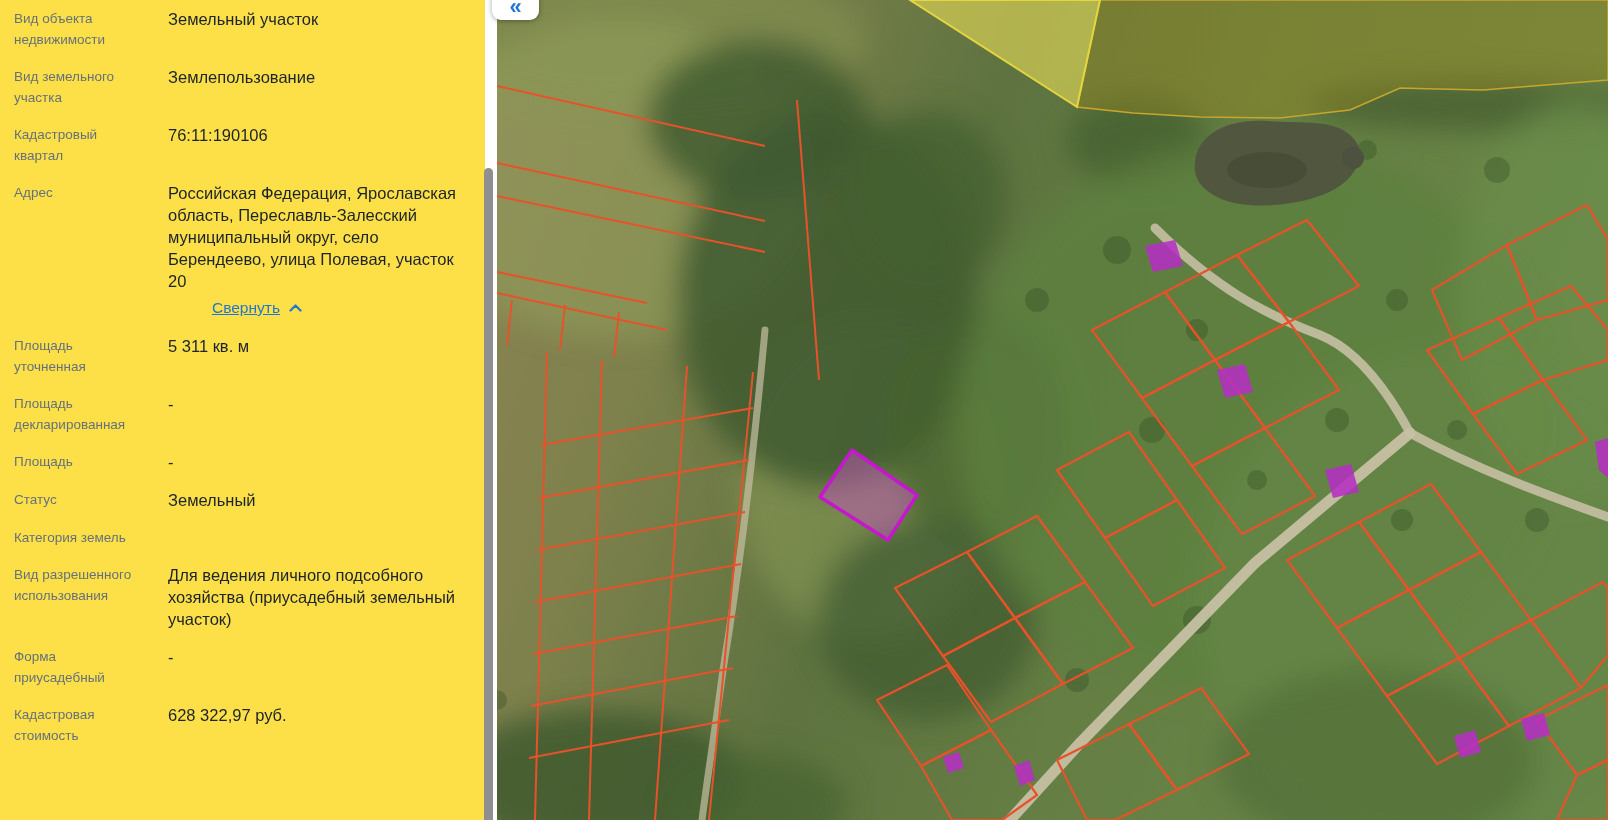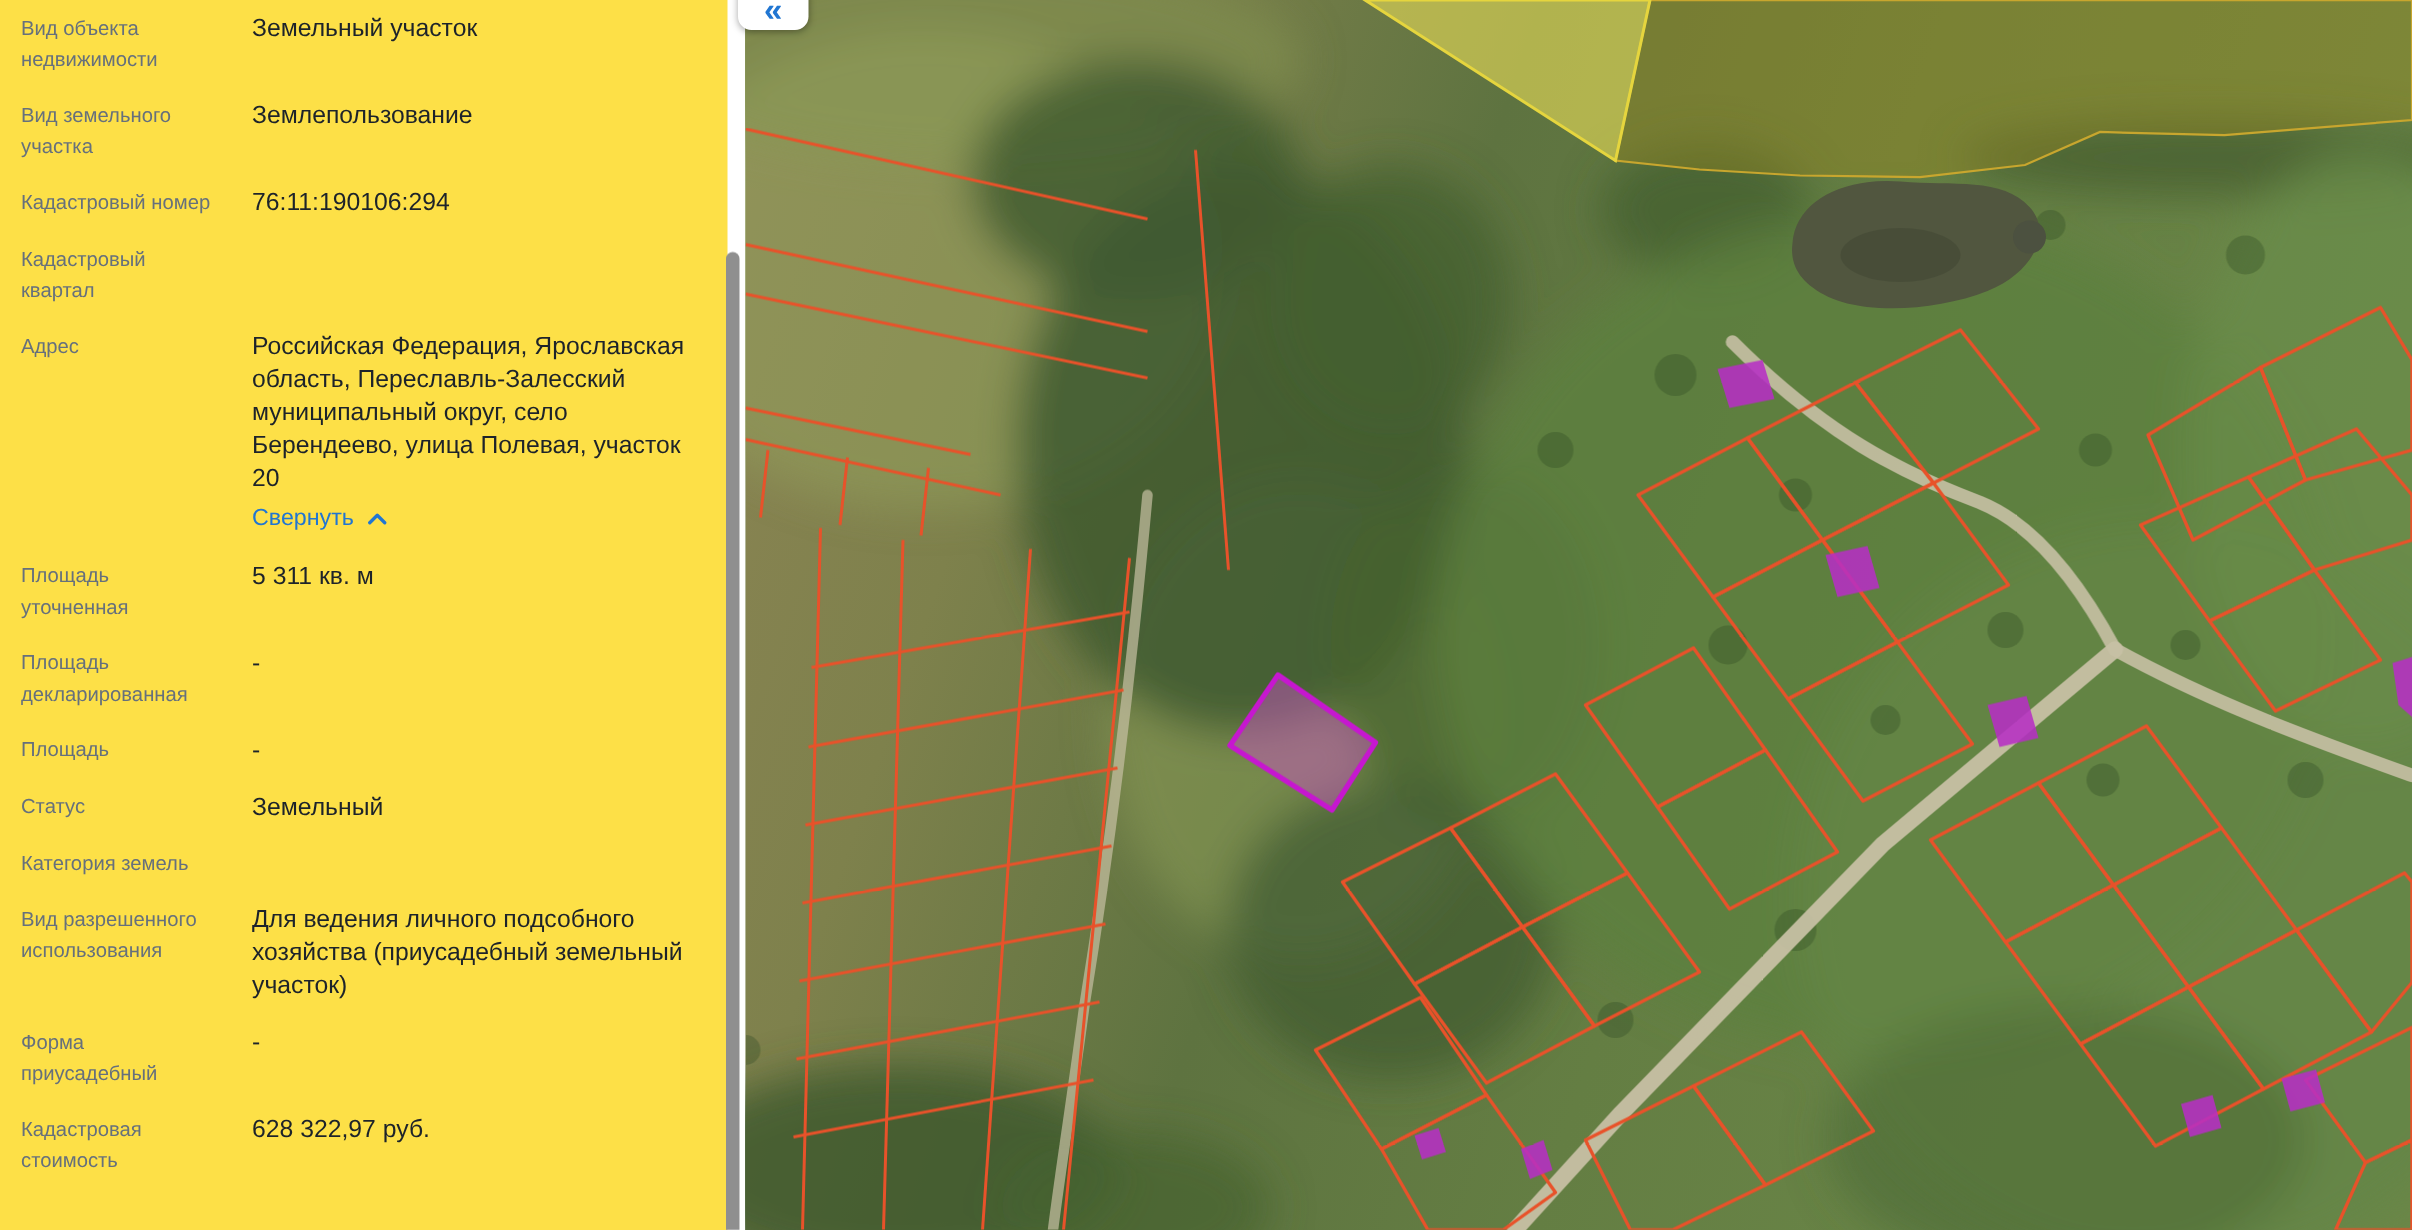--- a/index.html
+++ b/index.html
@@ -8,21 +8,21 @@
 
   
   .panel{position:absolute;left:0;top:0;width:485px;height:820px;background:#fde047;
          box-sizing:border-box;padding-top:8px;overflow:hidden;z-index:3;}
   .row{display:flex;align-items:flex-start;padding:0 16px 0 14px;margin-bottom:16px;}
   .lbl{flex:none;width:154px;box-sizing:border-box;padding-right:22px;
        font-size:13.5px;line-height:21px;color:#66707c;}
   .val{flex:1;font-size:16.5px;line-height:22px;color:#1d232a;word-wrap:break-word;}
   .addr-link{display:inline-flex;align-items:center;gap:9px;margin-top:5px;
              font-size:15.5px;color:var(--link-blue,#2176d2);cursor:pointer;}
-  .addr-link .txt{}
+  .addr-link .txt{text-decoration:underline;margin-left:44px;}
   .addr-link svg{display:block;}
 
   
   .scroll-thumb{position:absolute;left:484px;top:168px;width:9px;height:652px;
                 background:#8f8f8f;border-radius:6px 6px 0 0;z-index:4;}
 
   
   .map{position:absolute;left:497px;top:0;width:1111px;height:820px;overflow:hidden;
        background:#76804a;cursor:grab;}
   .map svg{display:block;}
@@ -51,25 +51,22 @@
 
   <div class="row">
     <div class="lbl">Вид объекта недвижимости</div>
     <div class="val">Земельный участок</div>
   </div>
   <div class="row">
     <div class="lbl">Вид земельного участка</div>
     <div class="val">Землепользование</div>
   </div>
   <div class="row">
-    <div class="lbl">Кадастровый номер</div>
-    <div class="val">76:11:190106:294</div>
-  </div>
-  <div class="row">
     <div class="lbl">Кадастровый квартал</div>
+    <div class="val">76:11:190106</div>
   </div>
 
   <div class="row">
     <div class="lbl">Адрес</div>
     <div class="val">
       <span>Российская Федерация, Ярославская область, Переславль-Залесский муниципальный округ, село Берендеево, улица Полевая, участок 20</span>
       <br>
       <a class="addr-link">
         <span class="txt">Свернуть</span>
         <svg width="13" height="8" viewBox="0 0 13 8">

